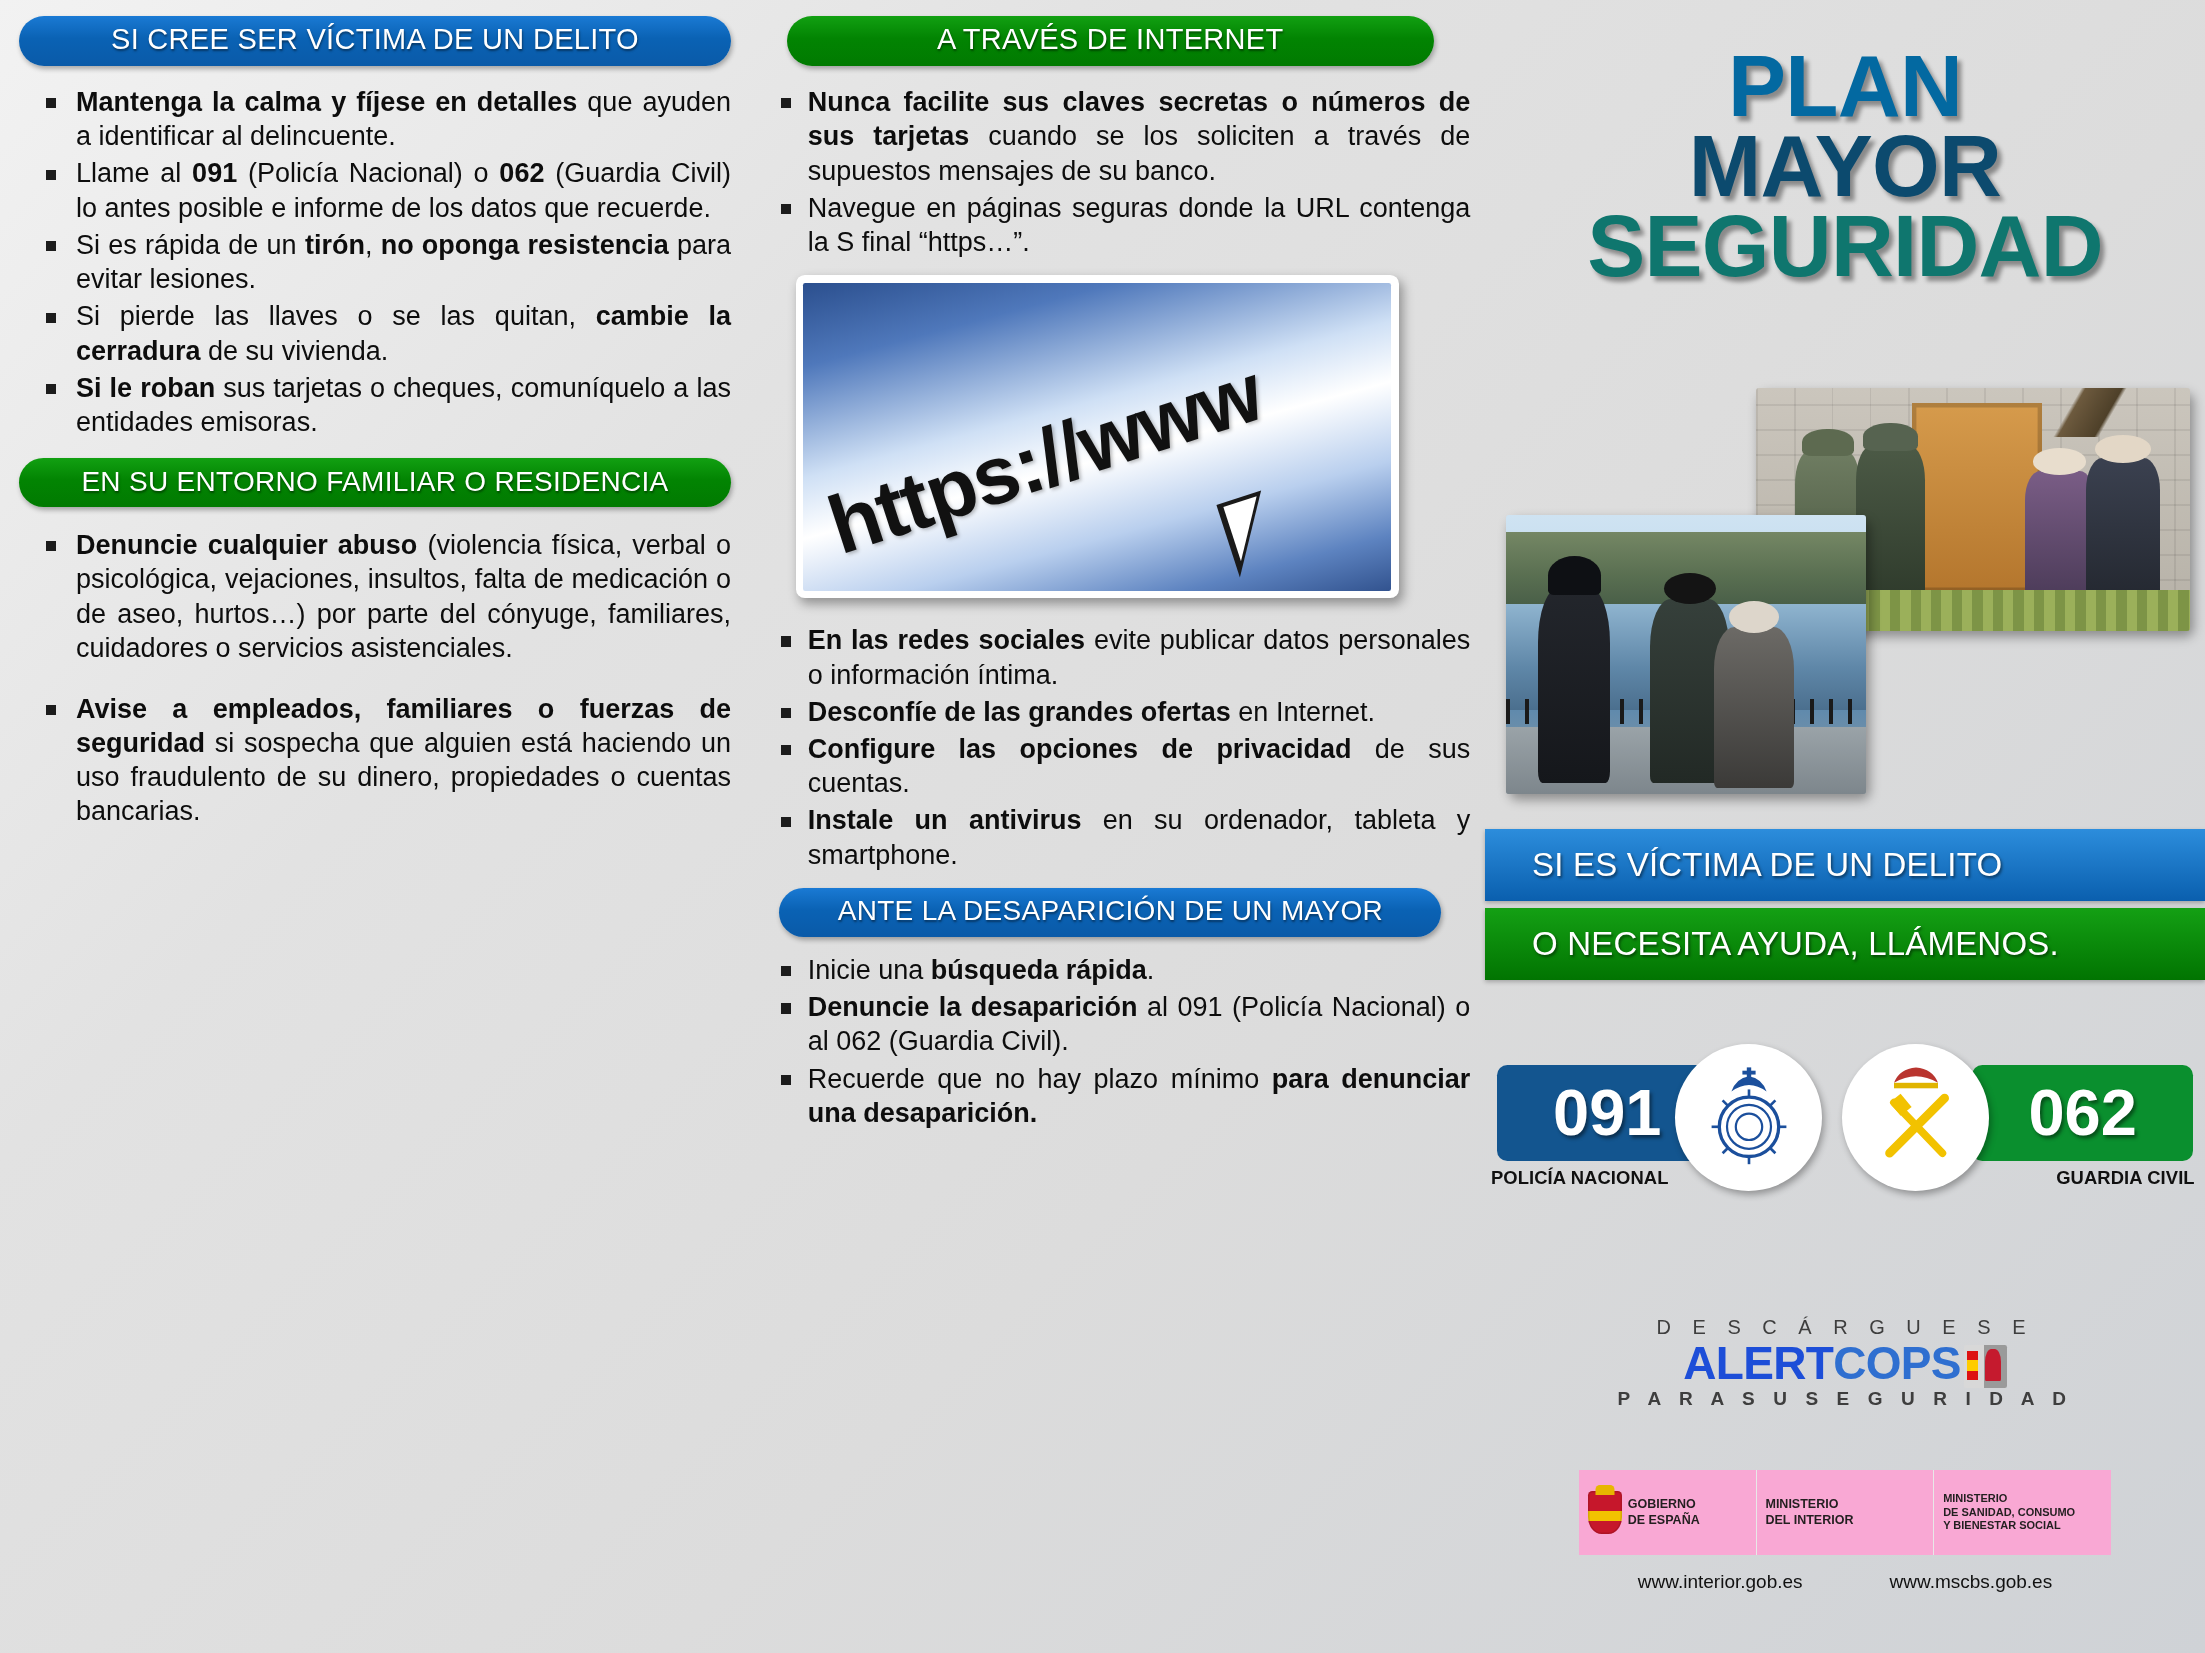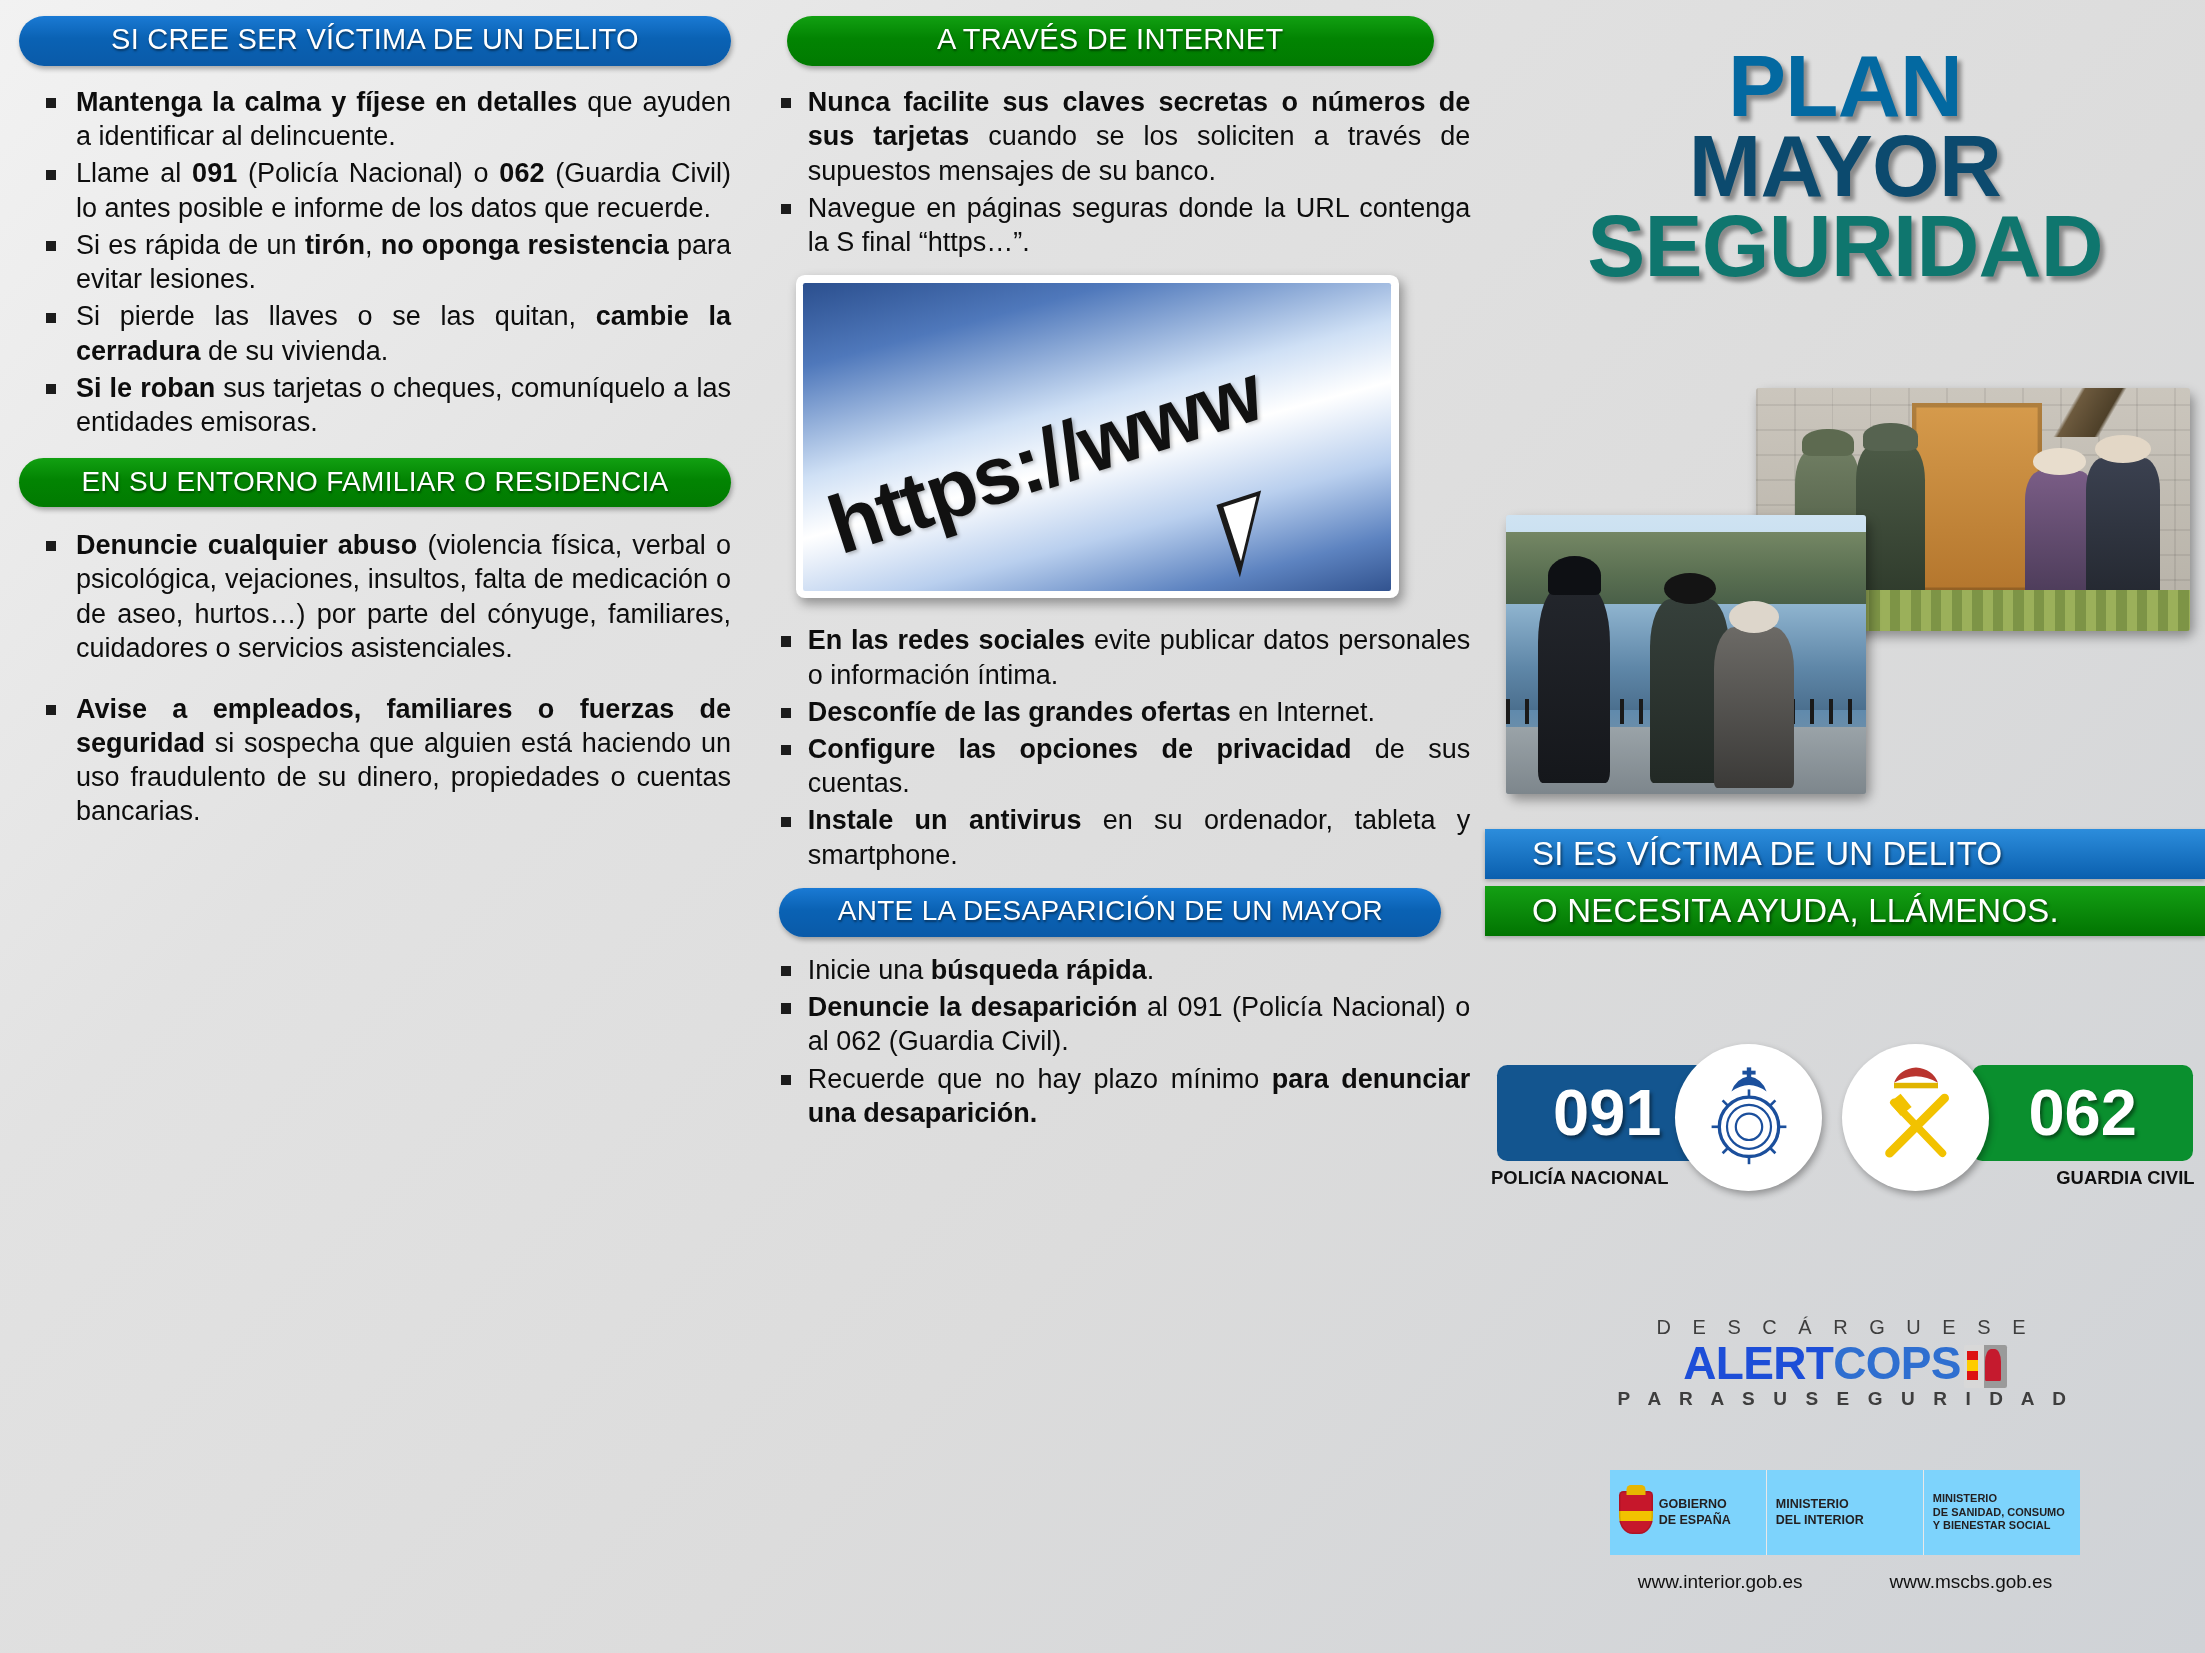--- a/index.html
+++ b/index.html
@@ -151,21 +151,21 @@
   .brand div {
     font-size:87px; font-weight:bold; line-height:.92;
     text-shadow:4.4px 5.1px 4.4px rgba(0,0,0,.38);
     letter-spacing:-0.7px;
   }
   .brand .l1{ color:#0369a1; }
   .brand .l2{ color:#0c4a6e; }
   .brand .l3{ color:#0f766e; }
 
   
-  .ctabar { height:50px; display:flex; align-items:center; padding-left:47px;
+  .ctabar { height:72px; display:flex; align-items:center; padding-left:47px;
     color:#fff; font-size:33px; font-stretch:condensed; letter-spacing:0.2px;
     text-shadow:1.5px 2.2px 2.9px rgba(0,0,0,.5); box-shadow:0 2.2px 4.4px rgba(0,0,0,.25); }
   .cta-blue { background:linear-gradient(180deg,#2c8ddc,#0a5fae); }
   .cta-green{ background:linear-gradient(180deg,#14a014,#017401); }
 
   
   .phones { position:relative; height:169px; }
   .numbox { position:absolute; top:20.6px; height:96px; border-radius:10.3px;
     display:flex; align-items:center; justify-content:center;
     color:#fff; font-size:65px; font-weight:bold;
@@ -190,21 +190,21 @@
   .alert .bot { font-size:19px; letter-spacing:6.6px; color:#3e3e3e; font-weight:bold; }
   .acicon { display:inline-block; width:43px; height:43px; vertical-align:-8.8px; margin-left:2.9px;
     background:linear-gradient(90deg,#d8d8d8 0 46%,#9a9a9a 46% 100%); position:relative; border-radius:2.2px; }
   .acicon::before{content:"";position:absolute;left:2.9px;top:5.9px;width:11.8px;height:29px;
     background:linear-gradient(180deg,#d11 0 32%,#fc0 32% 68%,#d11 68% 100%);}
   .acicon::after{content:"";position:absolute;right:5.9px;top:4.4px;width:16px;height:32px;
     background:#c51a2e;border-radius:40% 40% 6% 6%;}
 
   
   .gov { position:absolute; left:0; width:720px; }
-  .govbar { margin:0 auto; width:470px; height:85px; background:#7dd3fc; display:flex; }
+  .govbar { margin:0 auto; width:532px; height:85px; background:#f9a8d4; display:flex; }
   .govcell { flex:1; display:flex; align-items:center; gap:5.9px; padding-left:8.8px;
     border-right:1.5px solid #e8e8e8; }
   .govcell:last-child{ border-right:none; }
   .govtxt { font-size:12.5px; line-height:1.25; color:#231f20; font-weight:bold; }
   .shield { width:34px; height:43px; flex:none; position:relative;
     background:linear-gradient(180deg,#c6172b 0 46%,#f2c200 46% 70%,#c6172b 70% 100%);
     border-radius:4.4px 4.4px 40% 40%; box-shadow:inset 0 0 0 1.5px rgba(0,0,0,.12); }
   .shield::before{content:"";position:absolute;left:50%;top:-5.9px;transform:translateX(-50%);
     width:19px;height:10.3px;background:#e7b600;border-radius:4.4px 4.4px 0 0;}
   .urls { margin-top:16px; display:flex; justify-content:center; gap:87px; font-size:19px; color:#111; }

